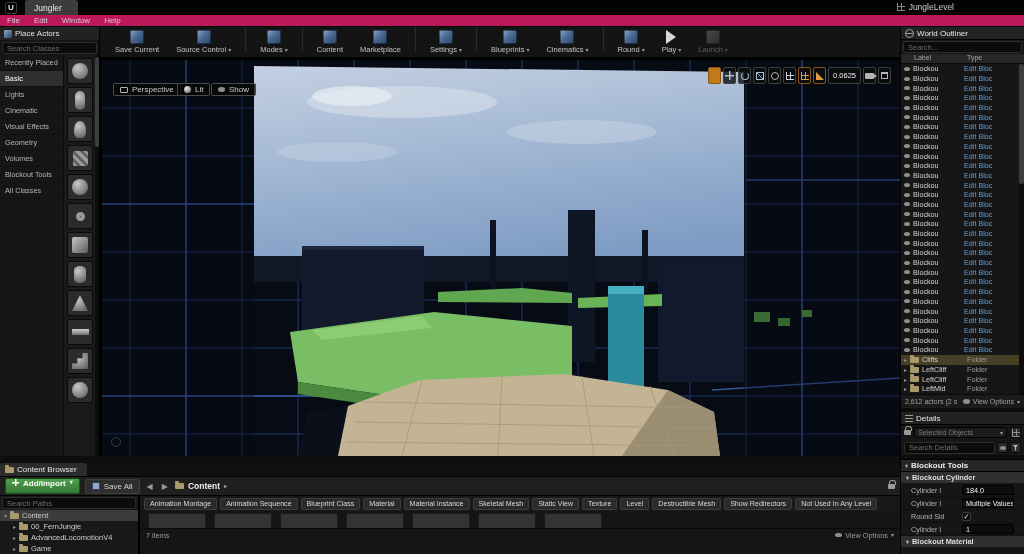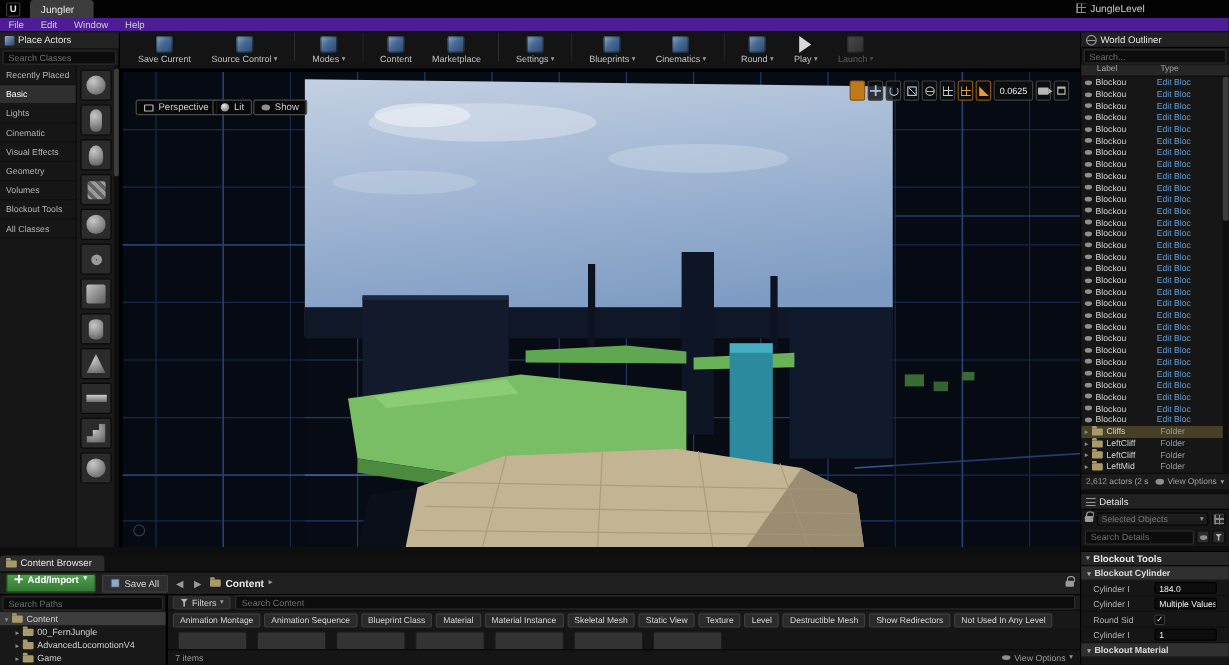--- a/index.html
+++ b/index.html
@@ -9,21 +9,21 @@
 input{font-family:inherit;outline:none}
 input.search{background:#0c0c0c;border:1px solid #2d2d2d;color:#bbb;font-size:7.5px;padding:0 4px;height:12px;width:100%;border-radius:2px}
 input.search::placeholder{color:#6e6e6e}
 .caret{color:#9a9a9a;font-size:6px;line-height:1}
 
 #titlebar{left:0;top:0;width:1024px;height:15px;background:#030303;display:flex;align-items:center}
 .ue-logo{width:12px;height:12px;margin-left:5px;background:#000;border:1px solid #3a3a3a;color:#e5e5e5;font-size:8px;font-weight:bold;display:flex;align-items:center;justify-content:center;border-radius:2px}
 .proj-tab{height:15px;margin-left:8px;padding:0 16px 0 9px;background:#3c3c3c;color:#e8e8e8;display:flex;align-items:center;font-size:8.5px;border-radius:3px 3px 0 0;gap:4px}
 #level-badge{position:absolute;right:70px;top:2px;display:flex;gap:4px;align-items:center;color:#cfcfcf;font-size:8.5px}
 .grid-ico{width:8px;height:8px;background:repeating-linear-gradient(0deg,#8a8a8a 0 1px,transparent 1px 4px),repeating-linear-gradient(90deg,#8a8a8a 0 1px,transparent 1px 4px)}
-#menubar{left:0;top:15px;width:1024px;height:12px;background:#4c1d95;display:flex;align-items:center;border-bottom:1px solid #000}
+#menubar{left:0;top:15px;width:1024px;height:12px;background:#be185d;display:flex;align-items:center;border-bottom:1px solid #000}
 .menu-item{padding:0 7px;font-size:8px;color:#cfcfcf;height:12px;line-height:12px}
 
 #toolbar{left:100px;top:27px;width:800px;height:31px;background:#141414;border-bottom:1px solid #000;display:flex;padding-left:8px;gap:3px}
 .tb-btn{display:flex;flex-direction:column;align-items:center;justify-content:center;padding:1px 7px;gap:1px;border-radius:2px}
 .tb-disabled{opacity:.4}
 .tb-ico{width:14px;height:14px;border-radius:2px;background:linear-gradient(135deg,#90aac8 0%,#4a6a94 45%,#2a4566 100%);box-shadow:inset 0 0 0 1px rgba(0,0,0,.45)}
 .tb-play{background:none;box-shadow:none;width:0;height:0;border-left:10px solid #d8d8d8;border-top:7px solid transparent;border-bottom:7px solid transparent;border-radius:0}
 .tb-gray{background:linear-gradient(135deg,#9a9a9a,#565656)}
 .tb-labelrow{display:flex;align-items:center;gap:2px}
 .tb-label{font-size:7.5px;color:#c2c2c2;white-space:nowrap}
@@ -742,30 +742,20 @@
             <span class="tree-label">AdvancedLocomotionV4</span>
           </div>
           <div class="tree-row" style="padding-left: 13px;">
             <span class="wo-arrow">▸</span>
             <span class="folder-ico"></span>
             <span class="tree-label">Game</span>
           </div>
         </div>
     </div>
     <div id="cb-main">
-      <div id="cb-filterrow">
-        <div id="btn-filters">
-          <span class="funnel"></span>
-          <span>Filters</span>
-          <span class="caret">▾</span>
-        </div>
-        <div class="grow">
-          <input class="search" placeholder="Search Content" style="">
-        </div>
-      </div>
       <div id="cb-chips">
           <div class="chip">Animation Montage</div>
           <div class="chip">Animation Sequence</div>
           <div class="chip">Blueprint Class</div>
           <div class="chip">Material</div>
           <div class="chip">Material Instance</div>
           <div class="chip">Skeletal Mesh</div>
           <div class="chip">Static View</div>
           <div class="chip">Texture</div>
           <div class="chip">Level</div>

